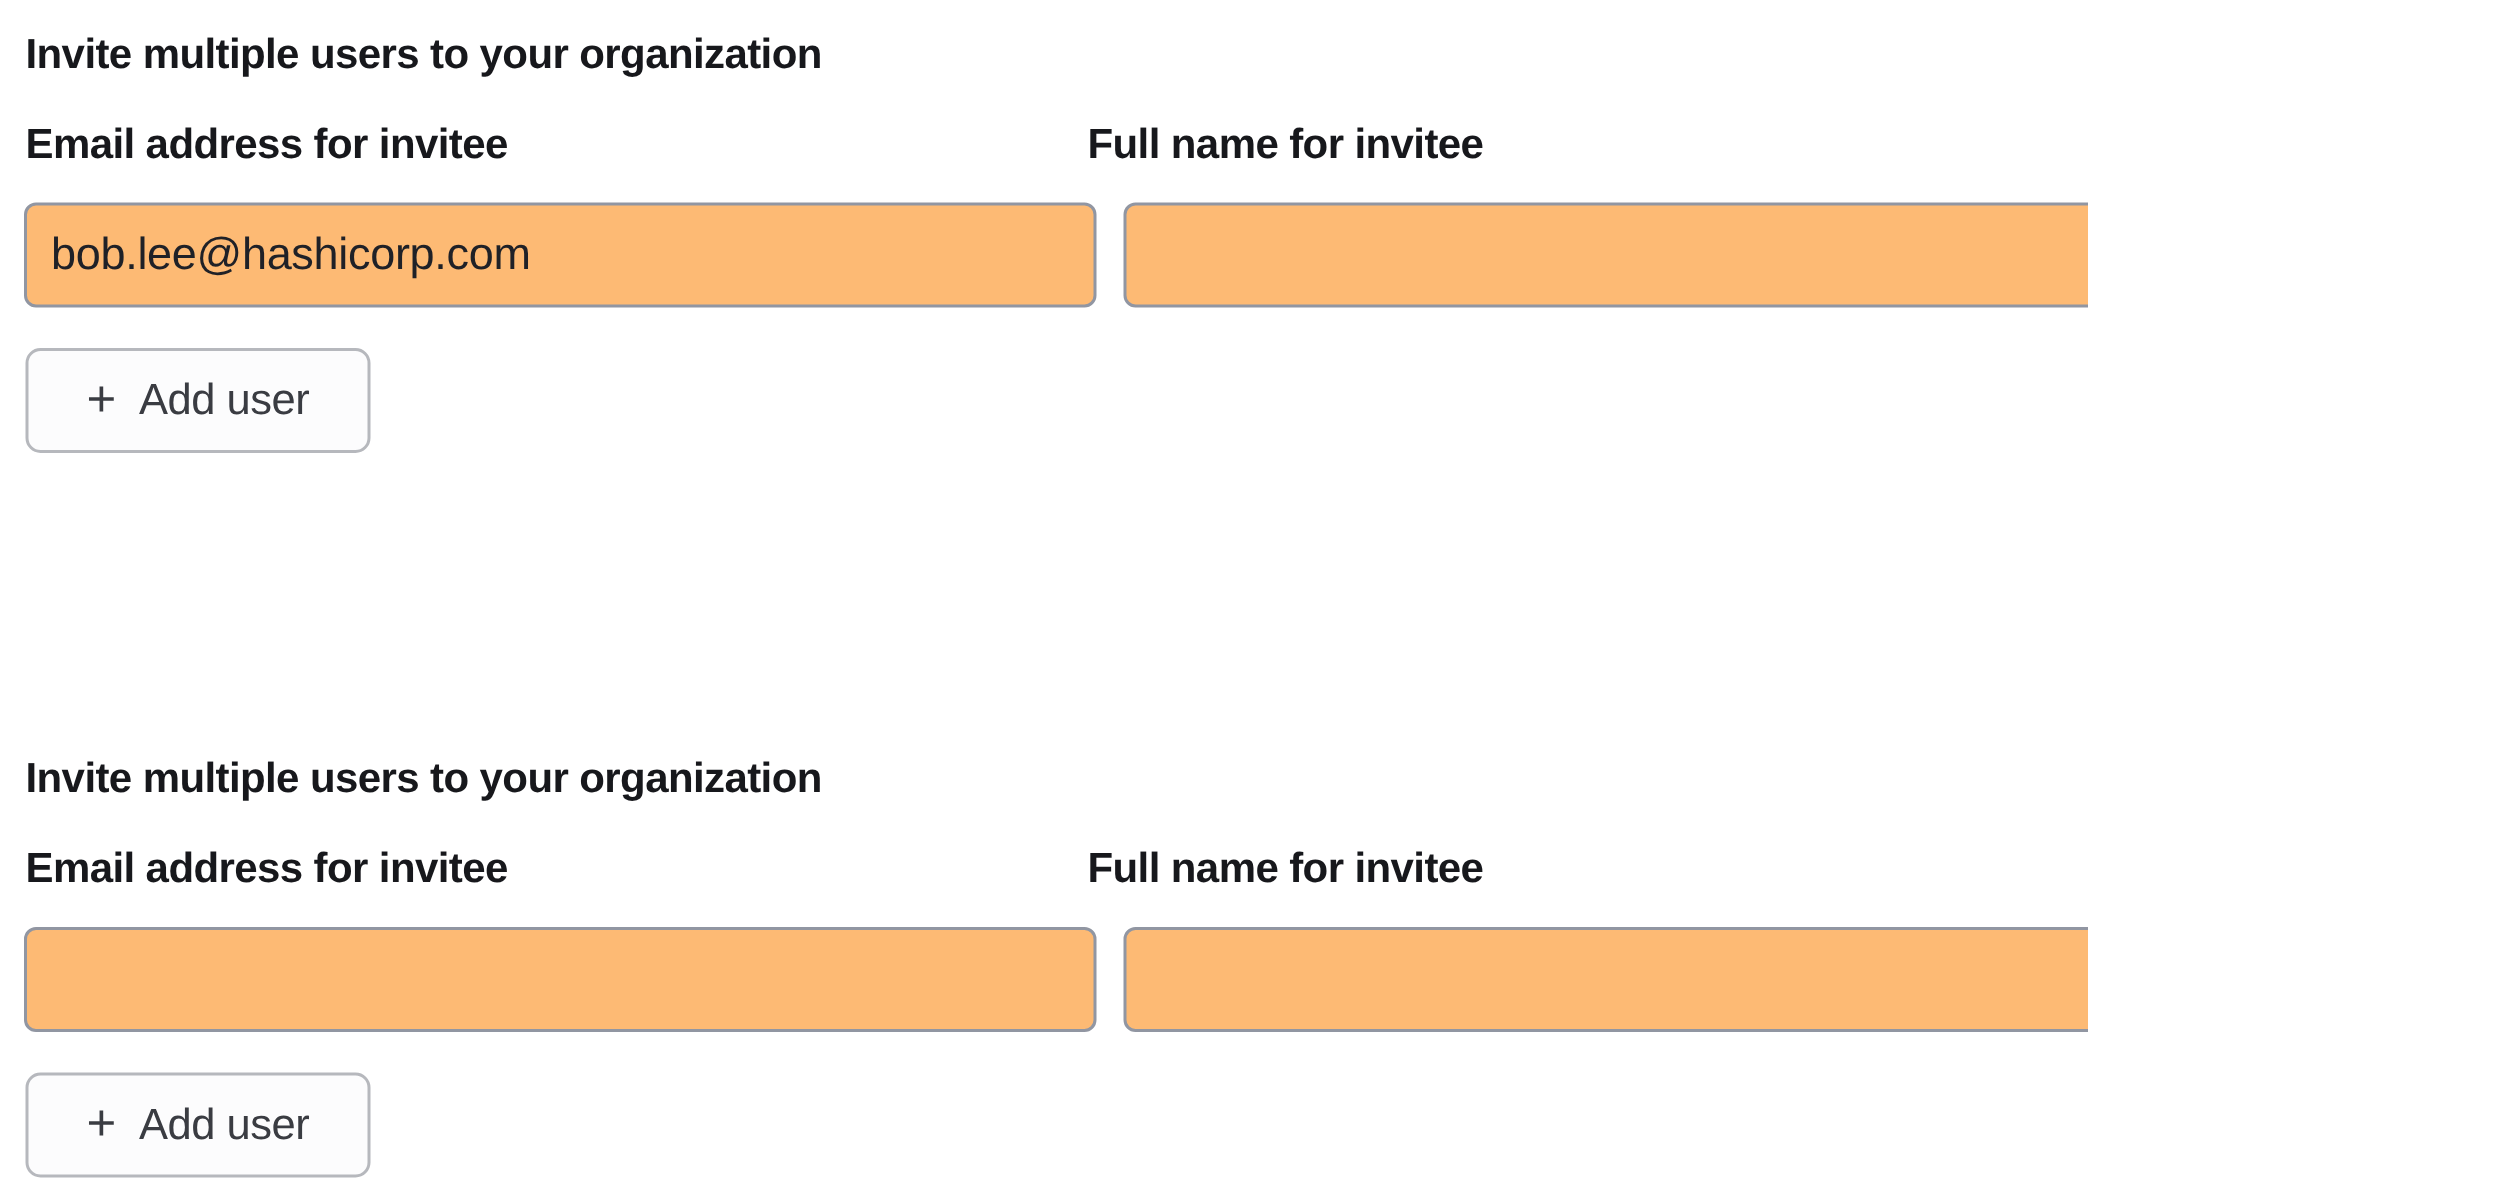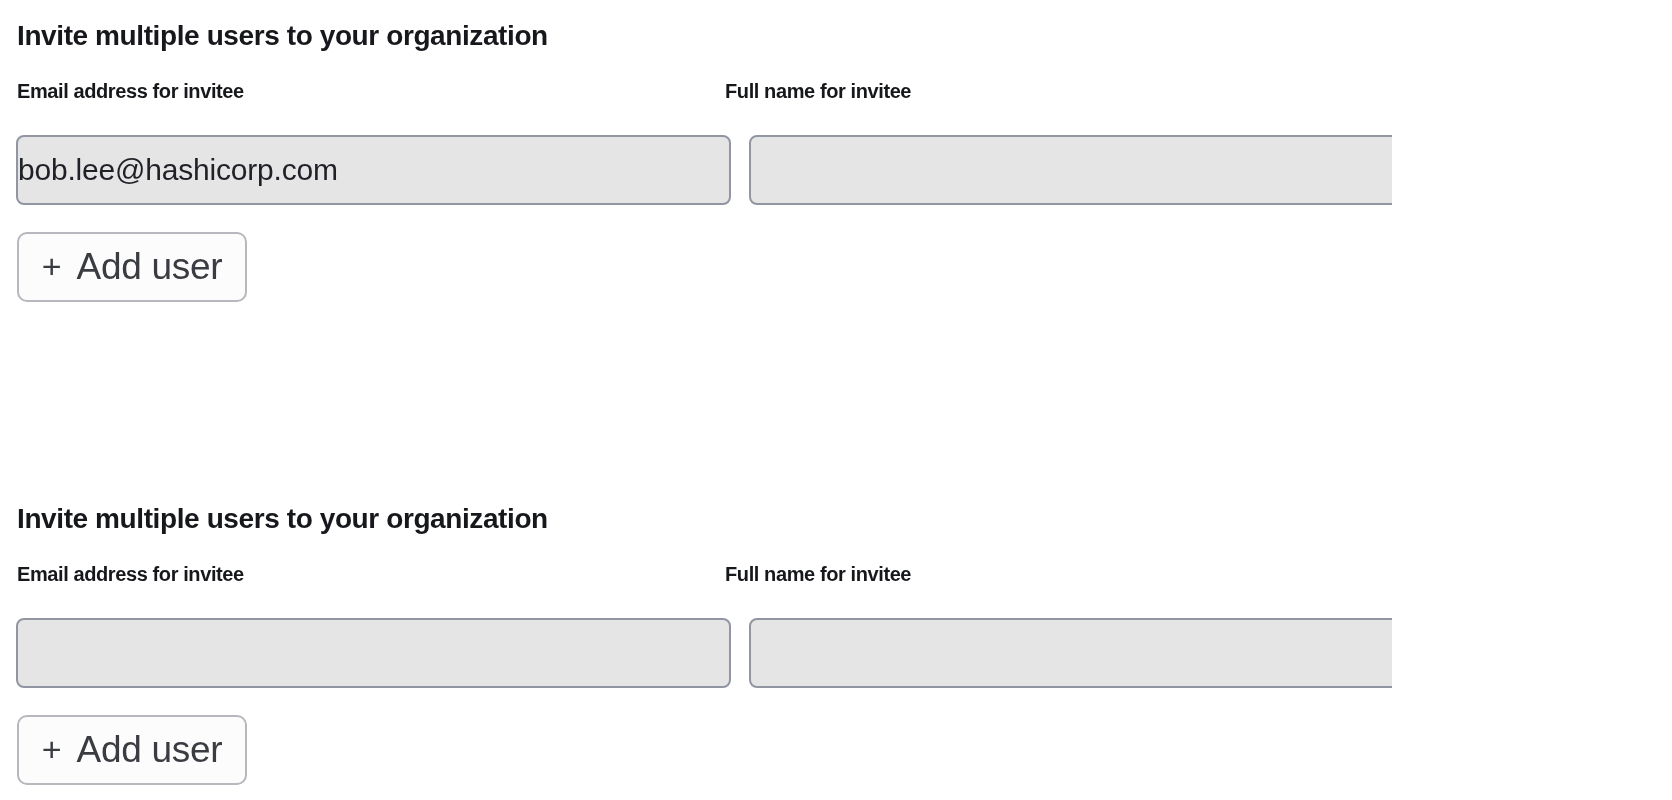--- a/index.html
+++ b/index.html
@@ -16,33 +16,33 @@
   .section.s1 { top: 0; }
   .section.s2 { top: 483px; }
 
   .heading {
     position: absolute; left: 17px; top: 20px;
     font-size: 28px; font-weight: bold; letter-spacing: -0.4px;
     color: #17181c; white-space: nowrap;
   }
   .field-label {
     position: absolute; top: 80px;
-    font-size: 20px; font-weight: bold; letter-spacing: -0.4px;
+    font-size: 28px; font-weight: bold; letter-spacing: -0.4px;
     color: #17181c; white-space: nowrap;
   }
   .label-email { left: 17px; }
   .label-name  { left: 725px; }
 
   .text-input {
     position: absolute; top: 135px; height: 70px;
     border: 2px solid #9196a2; border-radius: 8px;
-    background: #e5e5e5; outline: none;
+    background: #fdba74; outline: none;
     font-family: "Liberation Sans", sans-serif;
     font-size: 30px; letter-spacing: -0.2px; color: #1f2127;
-    padding: 0 0;
+    padding: 0 16px;
   }
   .input-email { left: 16px;  width: 715px; }
   .input-name  { left: 749px; width: 714px; }
 
   .delete-btn {
     position: absolute; left: 1482px; top: 135px;
     width: 68px; height: 72px;
     background: #e3e3e6; border: 1px solid #c3c4c9; border-radius: 10px;
     display: flex; align-items: center; justify-content: center;
     cursor: pointer;
@@ -55,21 +55,21 @@
     background: #fcfcfd; border: 2px solid #b6b8bd; border-radius: 10px;
     display: flex; align-items: center; justify-content: center; gap: 15px;
     cursor: pointer;
     font-family: "Liberation Sans", sans-serif;
   }
   .add-btn .plus {
     font-size: 34px; font-weight: 400; color: #3a3c42; line-height: 1;
     margin-top: -3px;
   }
   .add-btn .add-label {
-    font-size: 37px; color: #3a3c42; letter-spacing: -0.3px; white-space: nowrap;
+    font-size: 29px; color: #3a3c42; letter-spacing: -0.3px; white-space: nowrap;
   }
 
   
   #overlay {
     position: absolute; left: 0; top: 0; width: 1672px; height: 800px;
     pointer-events: none;
   }
   .click-glow {
     position: absolute; left: 1502px; top: 172px;
     width: 60px; height: 60px; border-radius: 50%;

